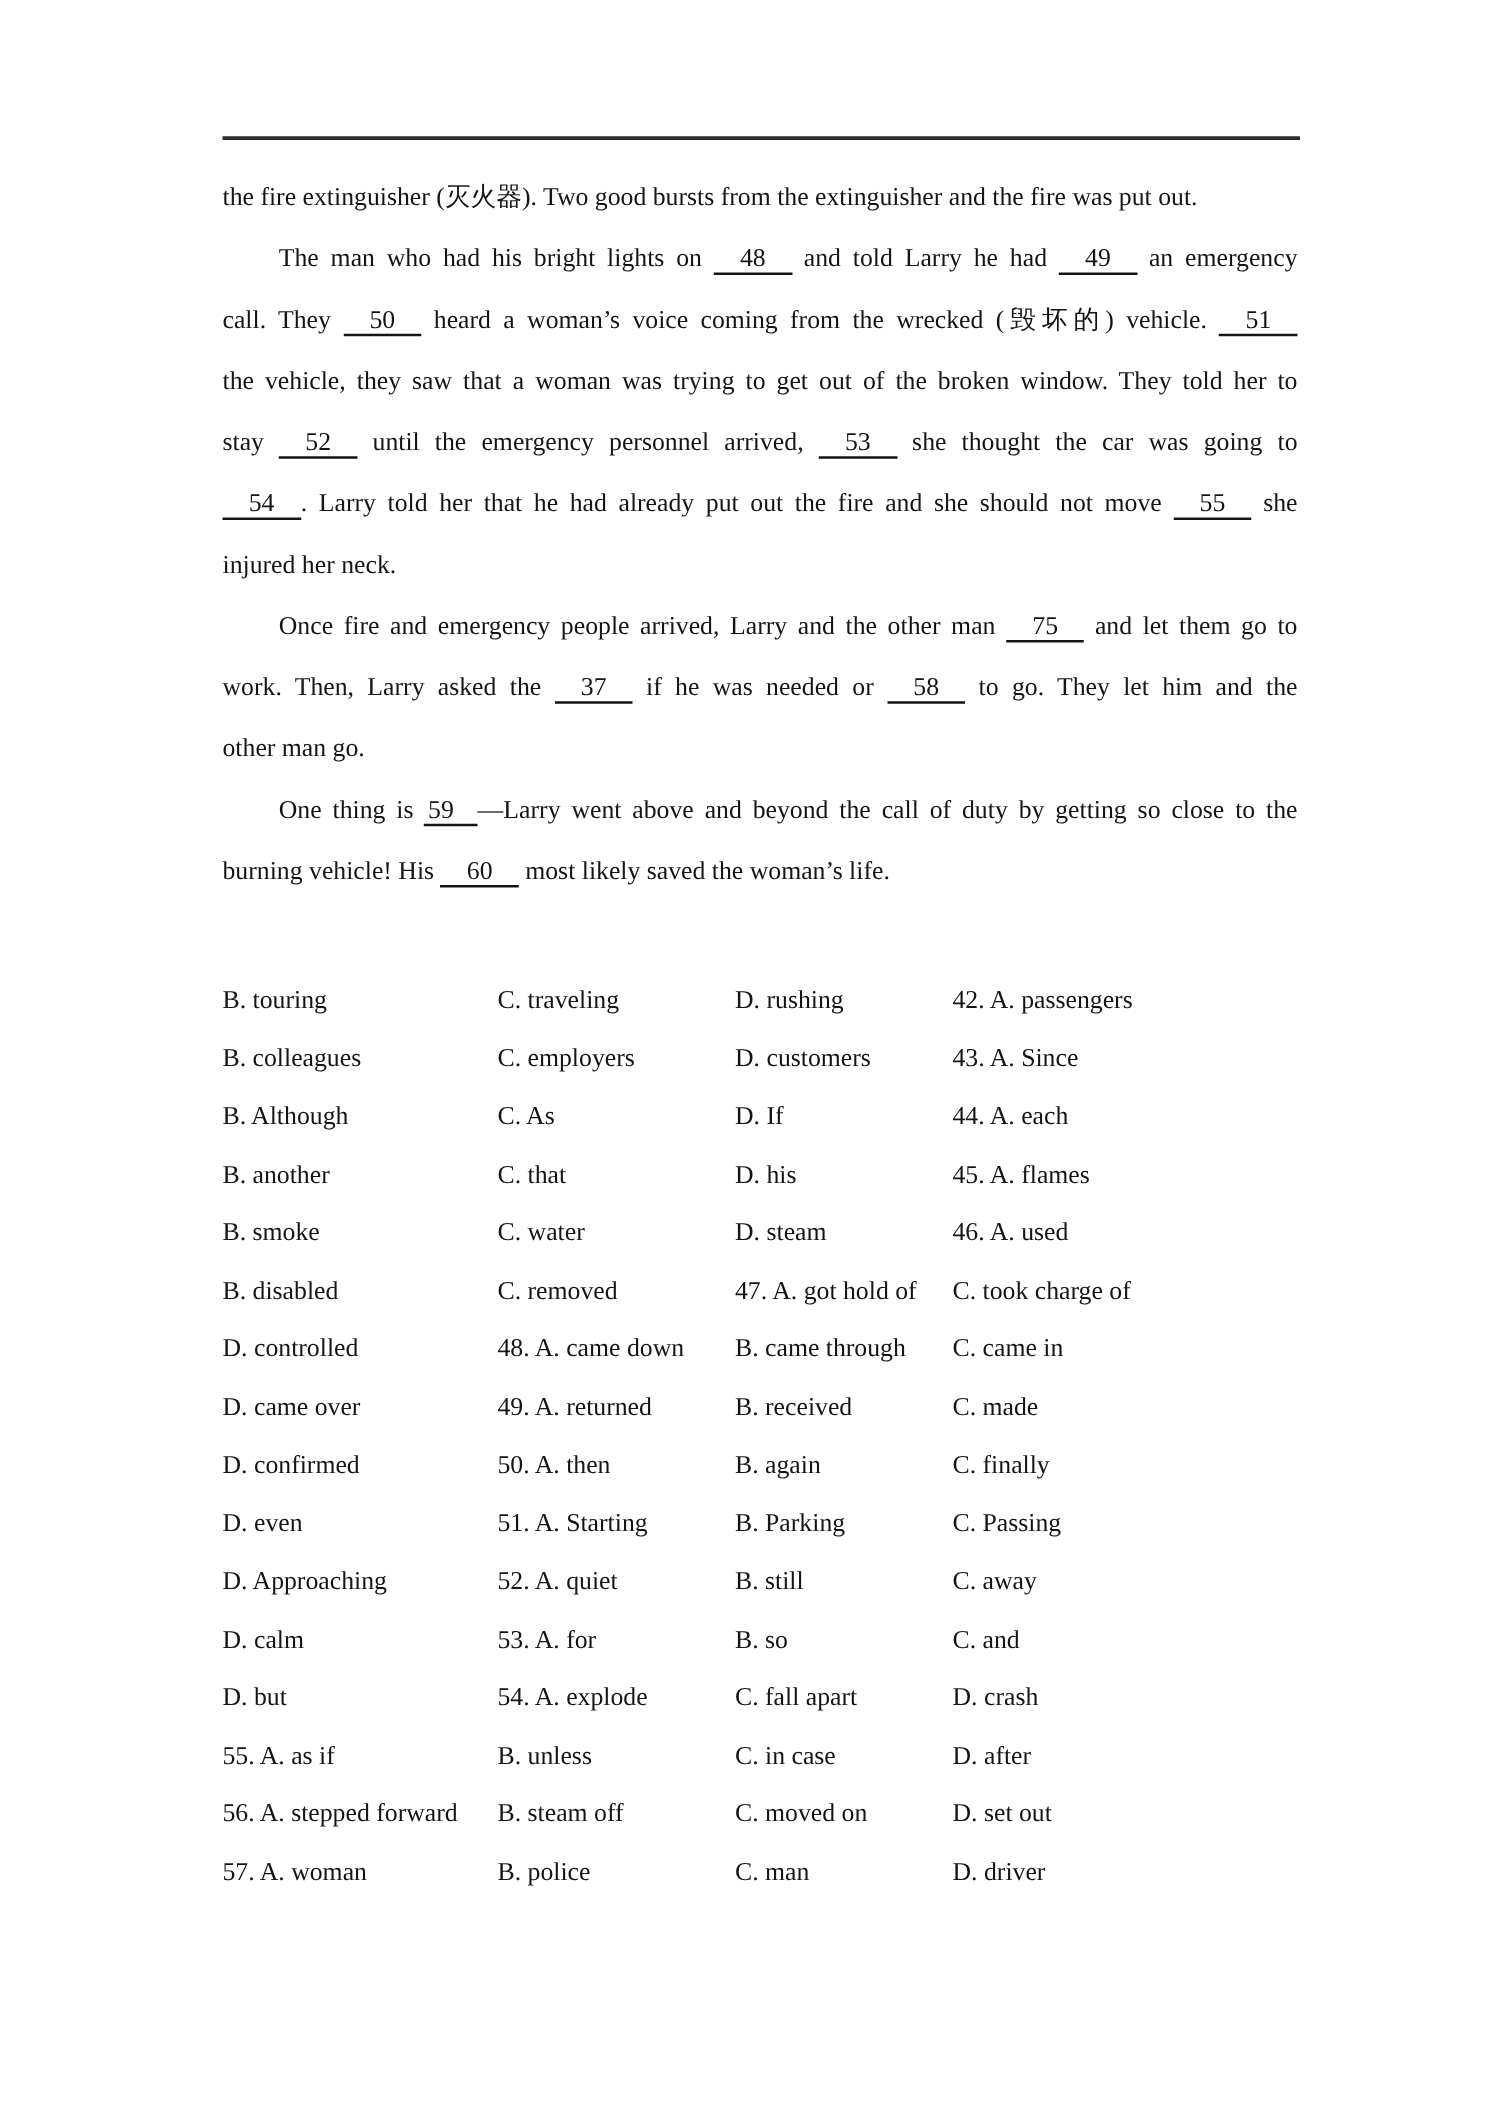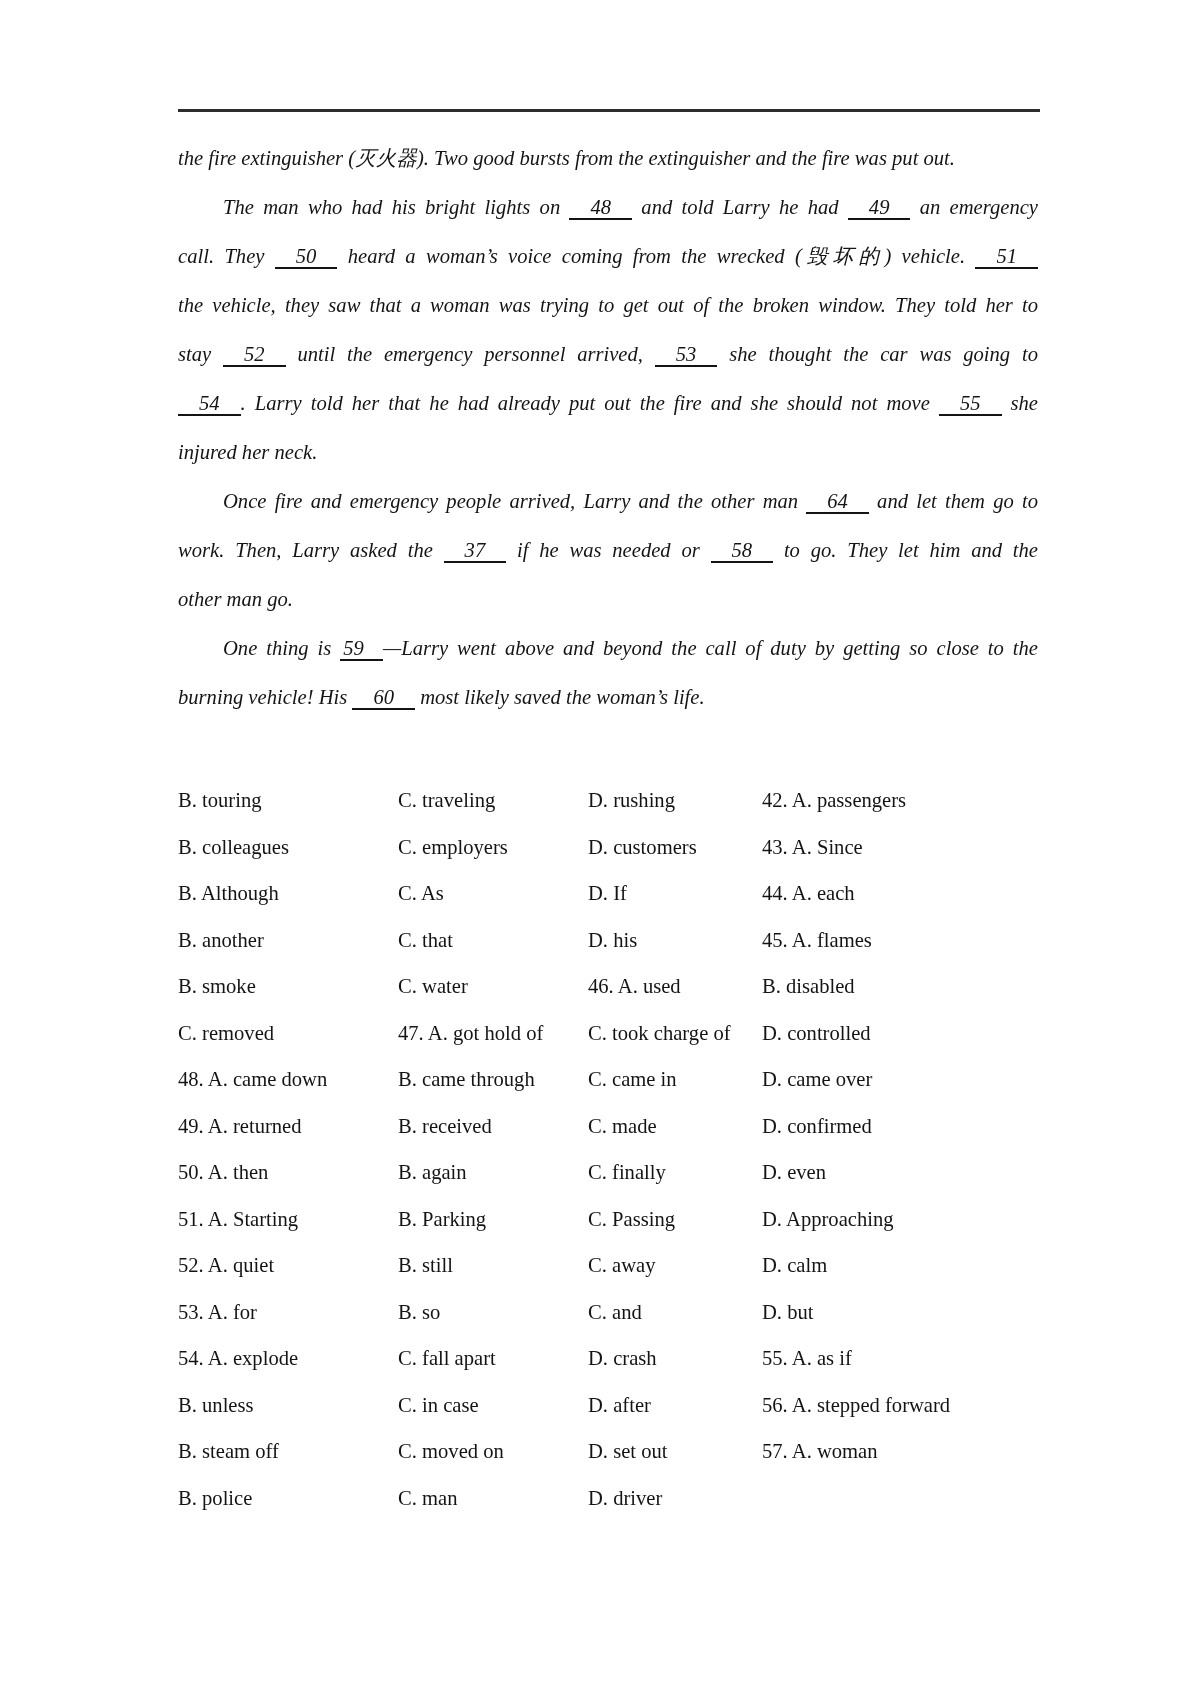--- a/index.html
+++ b/index.html
@@ -26,21 +26,21 @@
     background:var(--rule-color);
   }
   .content{
     position:absolute;
     left:178px;
     top:134px;
     width:860px;
     font-size:20.6px;
     line-height:49px;
   }
-  .para{margin:0;padding:0;font-style:italic;}
+  .para{margin:0;padding:0;}
   .line{
     text-align:justify;
     text-align-last:justify;
   }
   .line.last{
     text-align:justify;
     text-align-last:left;
   }
   .line.indent{text-indent:45px;}
   .blank{
@@ -78,21 +78,21 @@
         </div>
         <div class="para">
           <div class="line indent">The man who had his bright lights on <span class="blank">48</span> and told Larry he had <span class="blank">49</span> an emergency</div>
           <div class="line">call. They <span class="blank">50</span> heard a woman’s voice coming from the wrecked (毁坏的) vehicle. <span class="blank">51</span></div>
           <div class="line">the vehicle, they saw that a woman was trying to get out of the broken window. They told her to</div>
           <div class="line">stay <span class="blank">52</span> until the emergency personnel arrived, <span class="blank">53</span> she thought the car was going to</div>
           <div class="line"><span class="blank">54</span>. Larry told her that he had already put out the fire and she should not move <span class="blank">55</span> she</div>
           <div class="line last">injured her neck.</div>
         </div>
         <div class="para">
-          <div class="line indent">Once fire and emergency people arrived, Larry and the other man <span class="blank">64</span> and let them go to</div>
+          <div class="line indent">Once fire and emergency people arrived, Larry and the other man <span class="blank">75</span> and let them go to</div>
           <div class="line">work. Then, Larry asked the <span class="blank">37</span> if he was needed or <span class="blank">58</span> to go. They let him and the</div>
           <div class="line last">other man go.</div>
         </div>
         <div class="para">
           <div class="line indent">One thing is <span class="blank tight">59</span>—Larry went above and beyond the call of duty by getting so close to the</div>
           <div class="line last">burning vehicle! His <span class="blank">60</span> most likely saved the woman’s life.</div>
         </div>
       </div>
     <div class="options-table">
         <div class="opt-cell">B. touring</div>
@@ -106,20 +106,21 @@
         <div class="opt-cell">B. Although</div>
         <div class="opt-cell">C. As</div>
         <div class="opt-cell">D. If</div>
         <div class="opt-cell">44. A. each</div>
         <div class="opt-cell">B. another</div>
         <div class="opt-cell">C. that</div>
         <div class="opt-cell">D. his</div>
         <div class="opt-cell">45. A. flames</div>
         <div class="opt-cell">B. smoke</div>
         <div class="opt-cell">C. water</div>
+        <div class="opt-cell">D. steam</div>
         <div class="opt-cell">46. A. used</div>
         <div class="opt-cell">B. disabled</div>
         <div class="opt-cell">C. removed</div>
         <div class="opt-cell">47. A. got hold of</div>
         <div class="opt-cell">C. took charge of</div>
         <div class="opt-cell">D. controlled</div>
         <div class="opt-cell">48. A. came down</div>
         <div class="opt-cell">B. came through</div>
         <div class="opt-cell">C. came in</div>
         <div class="opt-cell">D. came over</div>

